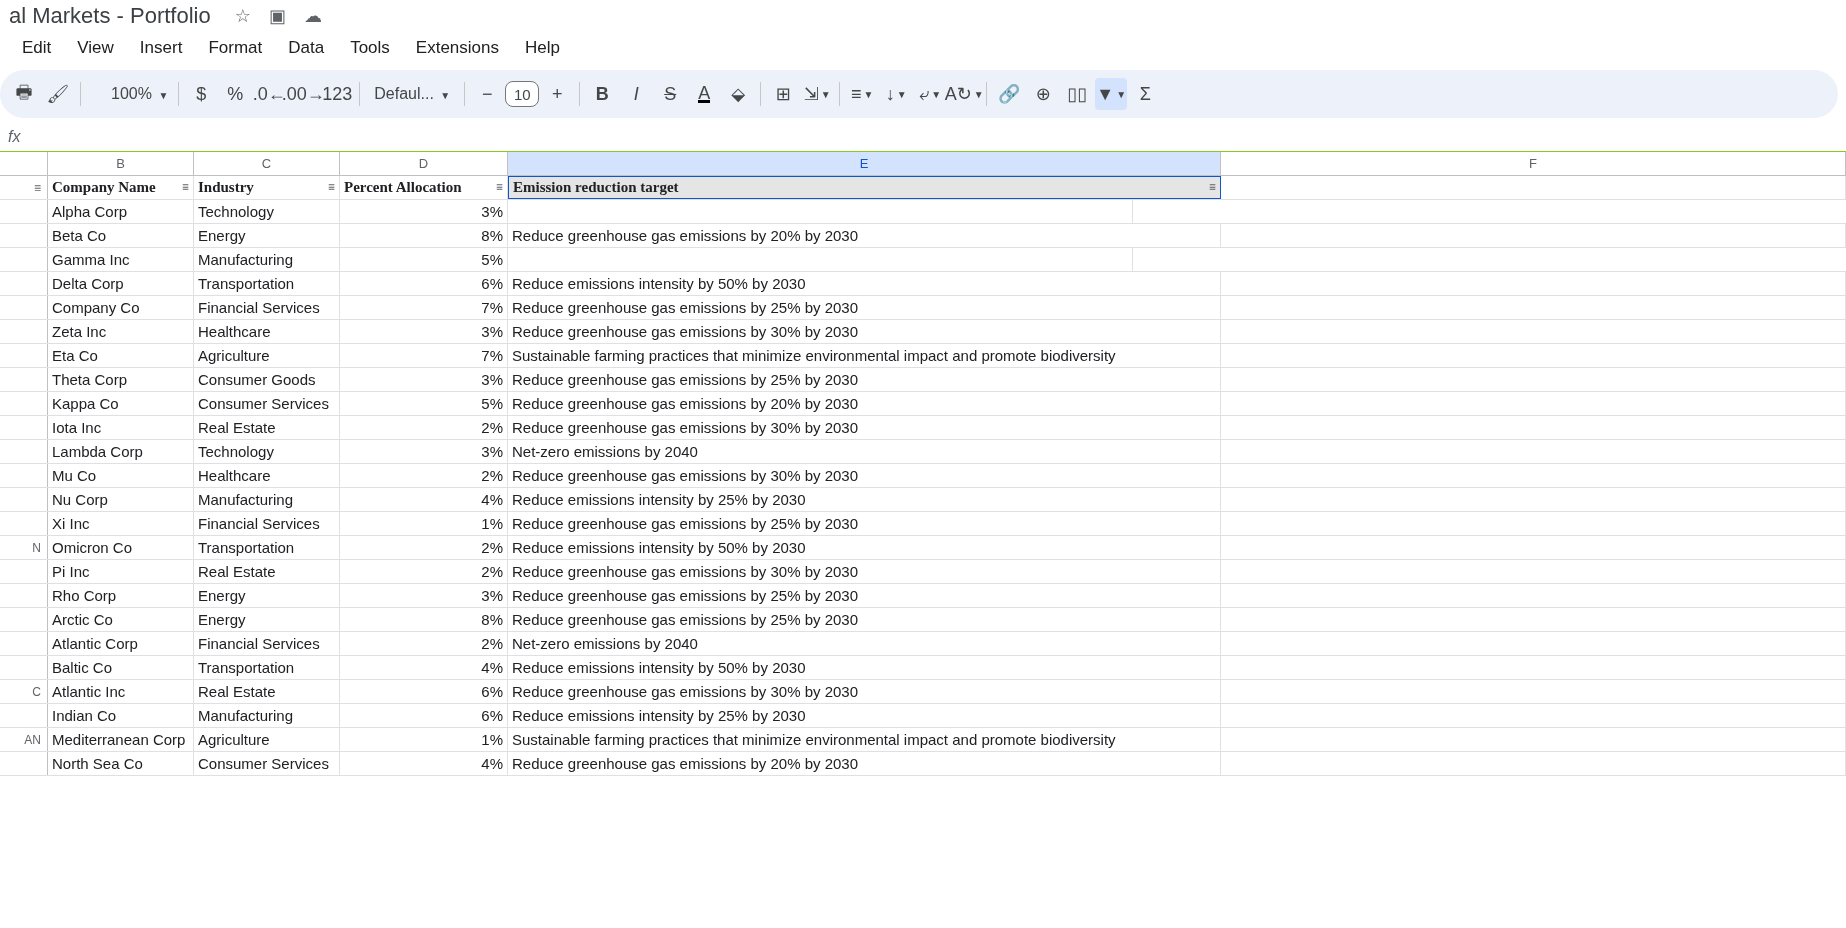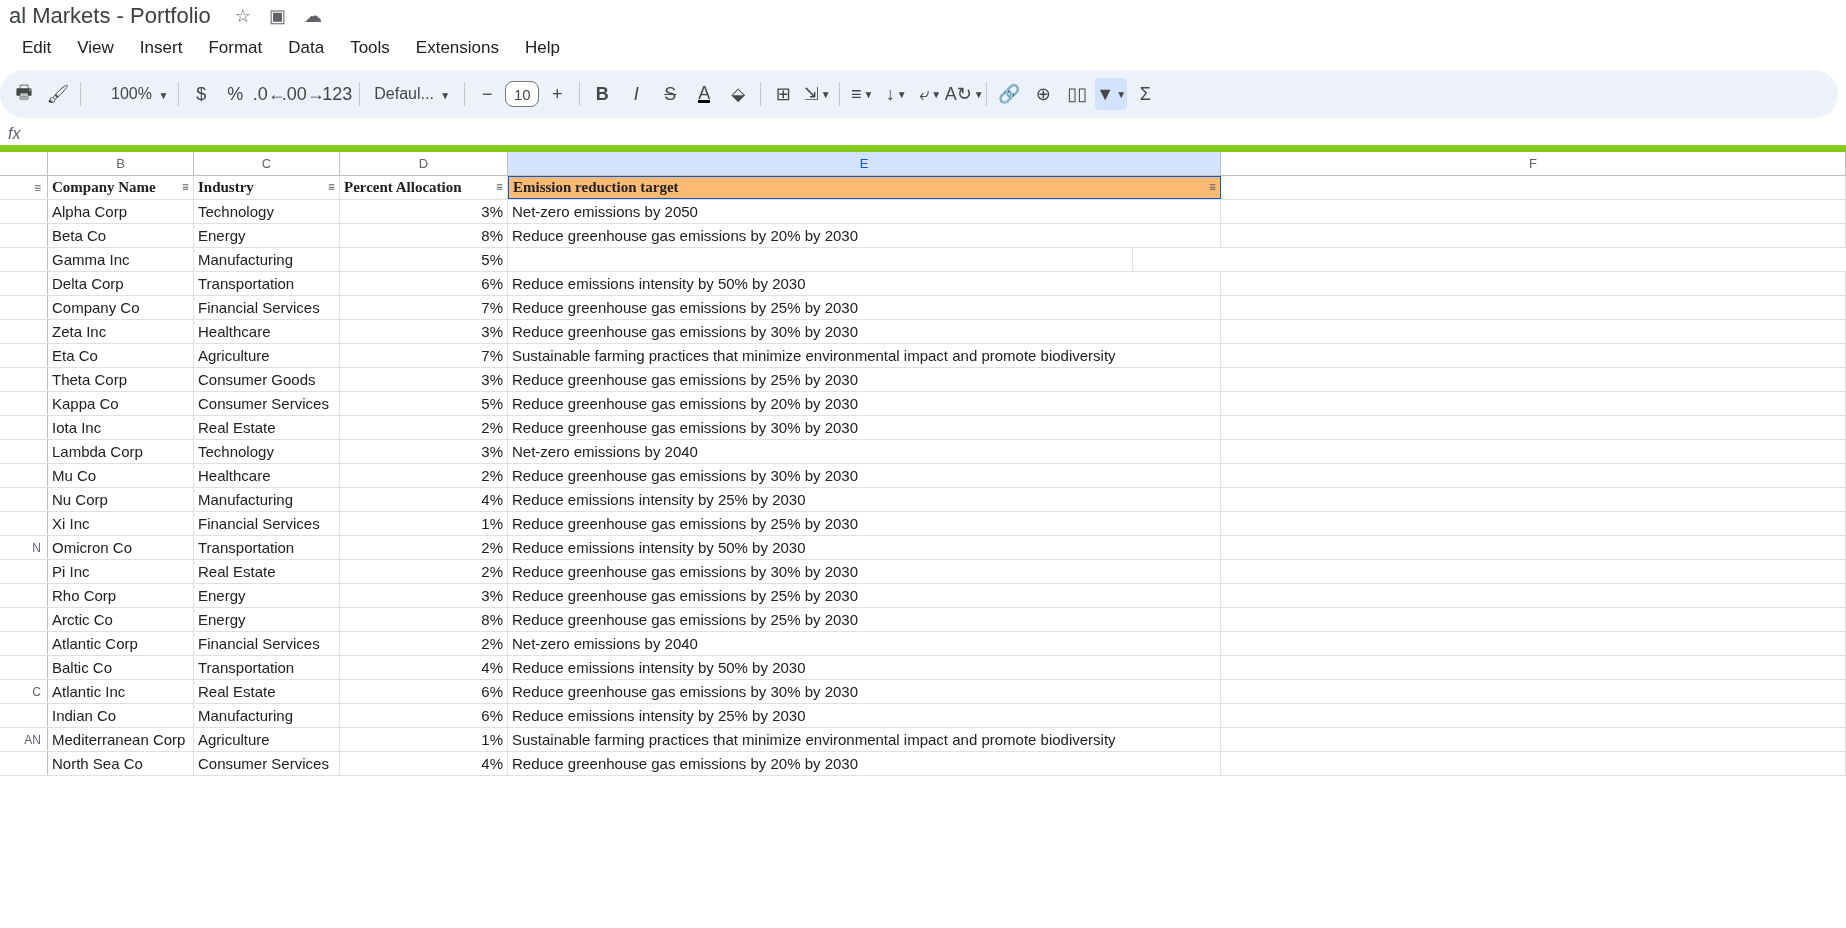--- a/index.html
+++ b/index.html
@@ -16,37 +16,37 @@
 .toolbar { display: flex; align-items: center; background: #edf2fa; border-radius: 28px; margin: 2px 8px 4px 0; padding: 4px 8px; height: 48px; gap: 2px; }
 .tb-btn { width: 32px; height: 32px; display: flex; align-items: center; justify-content: center; color: #444746; cursor: pointer; border-radius: 4px; font-size: 18px; }
 .tb-sep { width: 1px; height: 24px; background: #c7c7c7; margin: 0 4px; }
 .zoom { font-size: 16px; color: #444746; padding: 0 4px; margin-left: 20px; }
 .dd-arrow { font-size: 10px; color: #444746; margin-left: 2px; }
 .font-select { font-size: 16px; color: #444746; padding: 0 8px; min-width: 70px; }
 .font-size-box { width: 34px; height: 26px; border: 1px solid #747775; border-radius: 8px; background: #fff; text-align: right; font-size: 15px; color: #444746; display: flex; align-items: center; justify-content: center; }
 .filter-active { background: #d3e3fd; border-radius: 4px; }
 .color-underline { border-bottom: 3px solid #000; padding-bottom: 0; line-height: 14px; }
 
-.formula-bar { display: flex; align-items: center; border-bottom: 7px solid #84cc16; height: 30px; padding: 0 8px; }
+.formula-bar { display: flex; align-items: center; border-bottom: 1px solid #84cc16; height: 30px; padding: 0 8px; }
 .fx { font-style: italic; font-size: 16px; color: #5f6368; }
 
 .sheet { position: relative; }
 .col-headers { display: flex; background: #fff; border-bottom: 1px solid #c0c0c0; height: 24px; }
 .col-h { border-right: 1px solid #c0c0c0; font-size: 13px; color: #5f6368; text-align: center; display: flex; align-items: center; justify-content: center; background: #fff; }
 .col-h.sel { background: #d3e3fd; color: #0b57d0; }
 .row-h-corner { width: 48px; border-right: 1px solid #c0c0c0; }
 
 .data-row { display: flex; border-bottom: 1px solid #e0e0e0; height: 24px; }
 .row-h { width: 48px; font-size: 12px; color: #5f6368; text-align: right; padding-right: 6px; border-right: 1px solid #c0c0c0; display: flex; align-items: center; justify-content: flex-end; overflow: hidden; white-space: nowrap; }
 .cell { border-right: 1px solid #e0e0e0; font-size: 15px; color: #202124; padding: 0 4px; display: flex; align-items: center; overflow: hidden; white-space: nowrap; }
 .hdr-row .cell { font-weight: bold; font-family: Liberation Serif, serif; }
 .hdr-row { background: #fff; }
 .filter-icon { margin-left: auto; color: #5f6368; font-size: 12px; }
 .num { justify-content: flex-end; }
-.sel-cell { background: #fdba74; border: 1px solid #0b57d0; }
+.sel-cell { background: #e5e5e5; border: 1px solid #0b57d0; }
 
 .col-b { width: 146px; } .col-c { width: 146px; } .col-d { width: 168px; } .col-e { width: 713px; } .col-f { width: 625px; }
 </style>
 </head>
 <body>
 
 <div class="titlebar">
   <span class="doc-title">al Markets - Portfolio</span>
   <div class="title-icons">
     <span>☆</span>
@@ -150,21 +150,20 @@
       </div>
     <div class="cell col-f"></div>
   </div>
 
   <div id="data-rows">
       <div class="data-row">
         <div class="row-h"></div>
         <div class="cell col-b">Alpha Corp</div>
         <div class="cell col-c">Technology</div>
         <div class="cell col-d num">3%</div>
-        <div class="cell col-e">Net-zero emissions by 2050</div>
         <div class="cell col-f"></div>
       </div>
       <div class="data-row">
         <div class="row-h"></div>
         <div class="cell col-b">Beta Co</div>
         <div class="cell col-c">Energy</div>
         <div class="cell col-d num">8%</div>
         <div class="cell col-e">Reduce greenhouse gas emissions by 20% by 2030</div>
         <div class="cell col-f"></div>
       </div>

